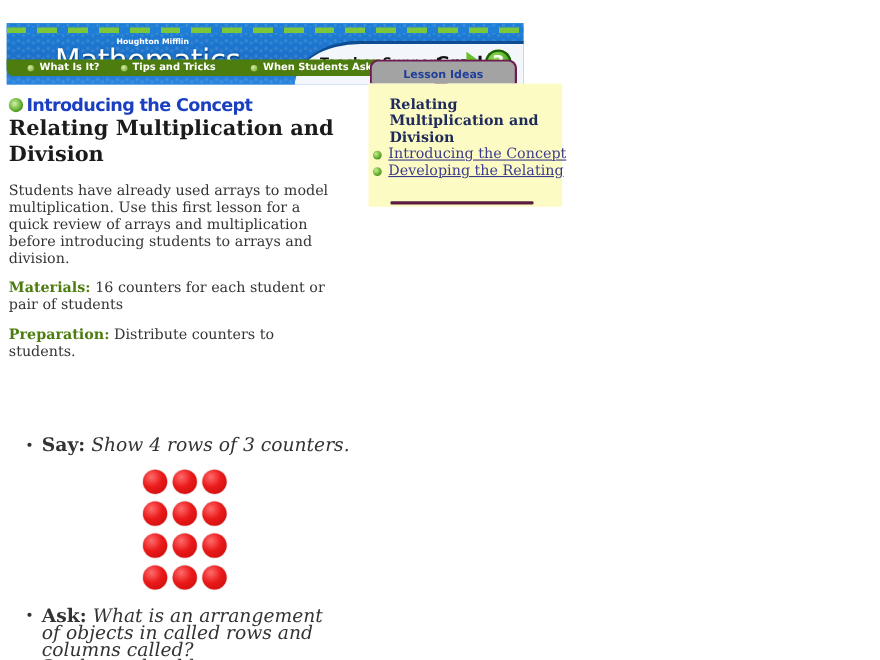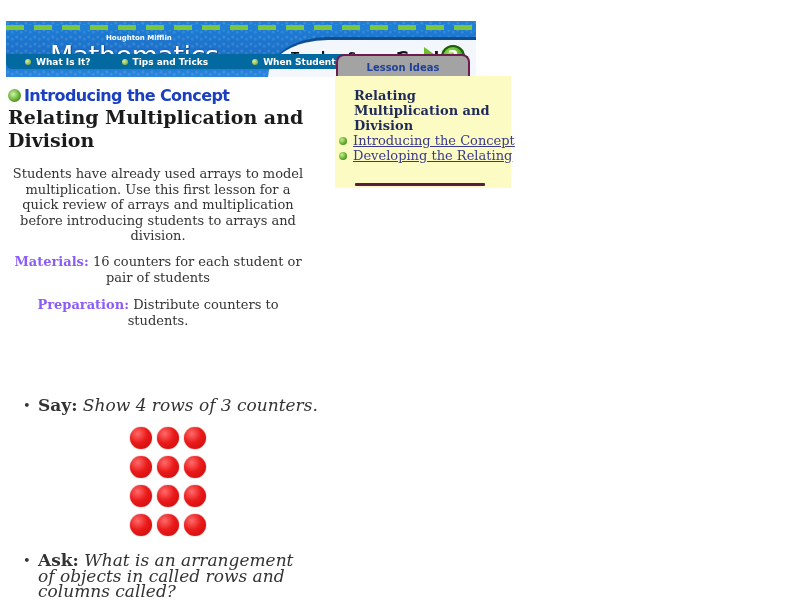--- a/index.html
+++ b/index.html
@@ -22,22 +22,22 @@
   .teacher-support { position:absolute; left:285px; top:29px; font-family:"DejaVu Sans", sans-serif; font-weight:bold; font-size:12px; color:#111; }
   .grade-label { position:absolute; left:390px; top:27px; font-family:"DejaVu Sans", sans-serif; font-weight:bold; font-size:16px; color:#111; }
   .grade-arrow { position:absolute; left:418px; top:26px; width:0; height:0;
     border-top:10px solid transparent; border-bottom:10px solid transparent; border-left:14px solid #6bbf2f; }
   .grade-badge { position:absolute; left:435px; top:24px; width:24px; height:24px; border-radius:50%;
     background:radial-gradient(circle at 40% 35%, #9be25a 0%, #47a51b 60%, #2a6e0c 100%);
     color:#fff; font-family:"DejaVu Sans", sans-serif; font-weight:bold; font-size:16px; text-align:center; line-height:24px;
     box-shadow:0 0 0 2px #1d5e0a inset; }
 
   
-  .navbar { position:absolute; left:6px; top:54px; width:340px; height:15px; background:#0369a1;
-    border-bottom-left-radius:6px; display:flex; align-items:center; gap:16px; }
+  .navbar { position:absolute; left:6px; top:54px; width:340px; height:15px; background:#4d7c0f;
+    border-bottom-left-radius:6px; display:flex; align-items:center; gap:4px; }
   .nav-item { display:flex; align-items:center; font-family:"DejaVu Sans", sans-serif; font-weight:bold; font-size:9px; color:#fff; white-space:nowrap; }
   .nav-dot { width:6px; height:6px; border-radius:50%; background:radial-gradient(circle at 35% 35%, #d8f0a0, #6a9a2a); margin-right:5px; }
   .lesson-tab { position:absolute; left:336px; top:54px; width:134px; height:22px; background:#a3a3a3;
     border:2px solid #6e1c50; border-bottom:none; border-radius:8px 8px 0 0; box-sizing:border-box; text-align:center; }
   .lesson-tab span { font-family:"DejaVu Sans", sans-serif; font-weight:bold; font-size:10px; color:#1f3f9a; line-height:22px; }
   .lesson-tab::after { content:""; position:absolute; left:57px; bottom:-6px; width:0; height:0;
     border-left:6px solid transparent; border-right:6px solid transparent; border-top:6px solid #6e1c50; }
 
   
   .sidebar { position:absolute; left:335px; top:76px; width:176px; height:112px; background:#fdfbc4; }
@@ -46,22 +46,22 @@
   .sidebar-link .bullet { width:8px; height:8px; border-radius:50%; margin-right:6px;
     background:radial-gradient(circle at 35% 35%, #c6ef8c 0%, #4c9a1c 70%, #2b5a0c 100%); }
   .sidebar-rule { position:absolute; left:20px; top:107px; width:130px; height:3px; background:#5a1d40; border-radius:1px; }
 
   
   .concept-head { position:absolute; left:8px; top:86px; display:flex; align-items:center; }
   .concept-head .bullet { width:13px; height:13px; border-radius:50%; margin-right:3px;
     background:radial-gradient(circle at 40% 40%, #d2f2a8 0%, #59a826 60%, #2a5d0c 100%); }
   .concept-head span.text { font-family:"DejaVu Sans", sans-serif; font-weight:bold; font-size:16px; color:#1a3fc0; letter-spacing:-0.6px; }
   .page-title { position:absolute; left:8px; top:106px; width:310px; font-weight:bold; font-size:19px; line-height:23px; color:#1b1b1b; }
-  .para { position:absolute; left:8px; width:300px; font-size:13px; line-height:15.5px; color:#333;text-align:center; }
-  .para b { color:#8b5cf6; }
+  .para { position:absolute; left:8px; width:300px; font-size:13px; line-height:15.5px; color:#333; }
+  .para b { color:#4d7c0f; }
   .bullet-item { position:absolute; left:22px; width:290px; font-size:17px; line-height:15.5px; color:#333; }
   .bullet-item::before { content:"\2022"; position:absolute; left:-15px; top:0; font-size:13px; }
   .bullet-item i { color:#333; }
 
   
   .counters { position:absolute; left:130px; top:427px; display:grid; grid-template-columns:repeat(3,22px); column-gap:5px; row-gap:7px; }
   .counter { width:22px; height:22px; border-radius:50%;
     background:radial-gradient(circle at 35% 30%, #ff6b6b 0%, #ea1a1a 45%, #c60a0a 100%);
     box-shadow:0 0 1px #a00; }
 </style>

